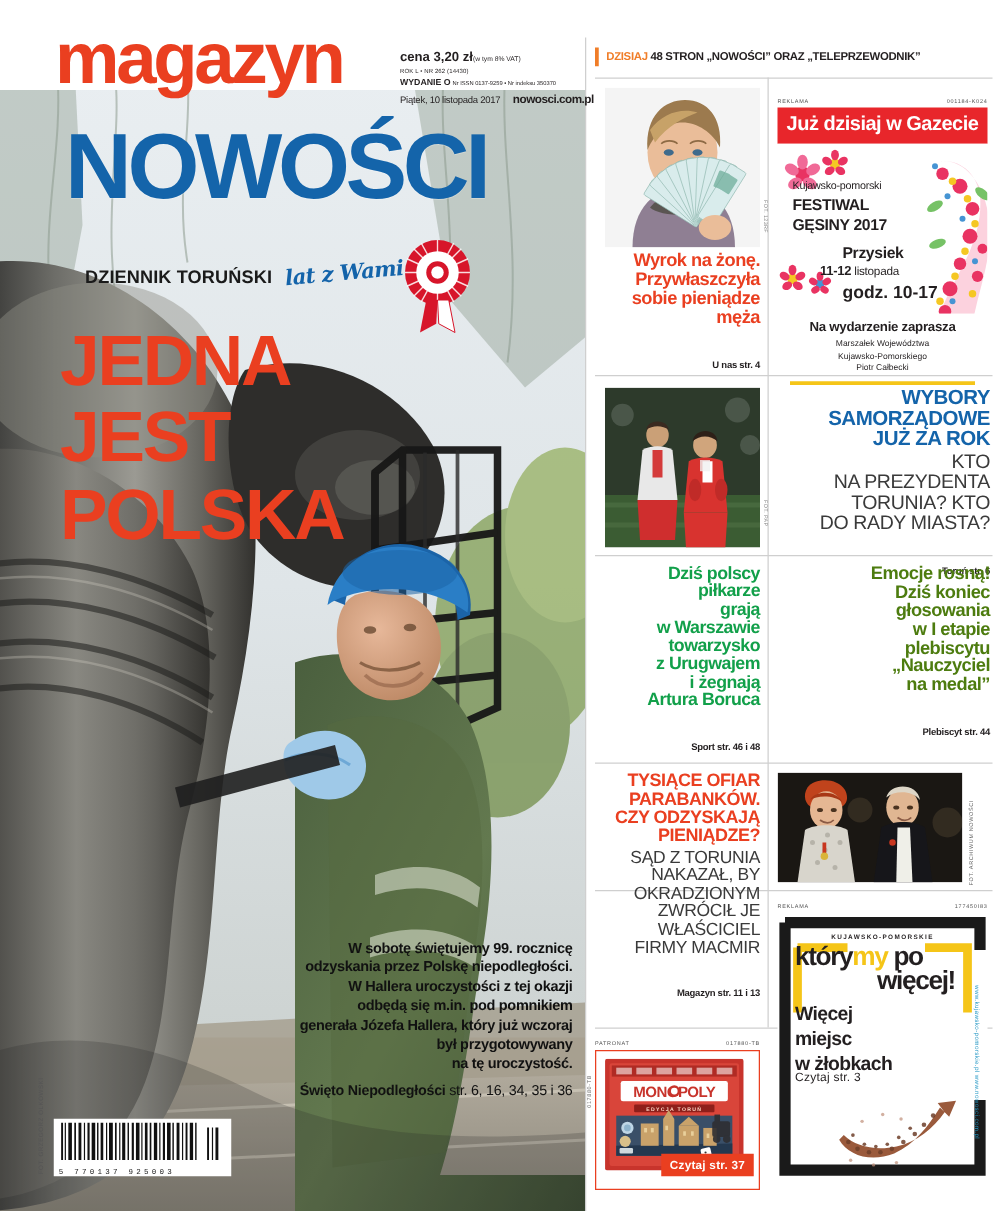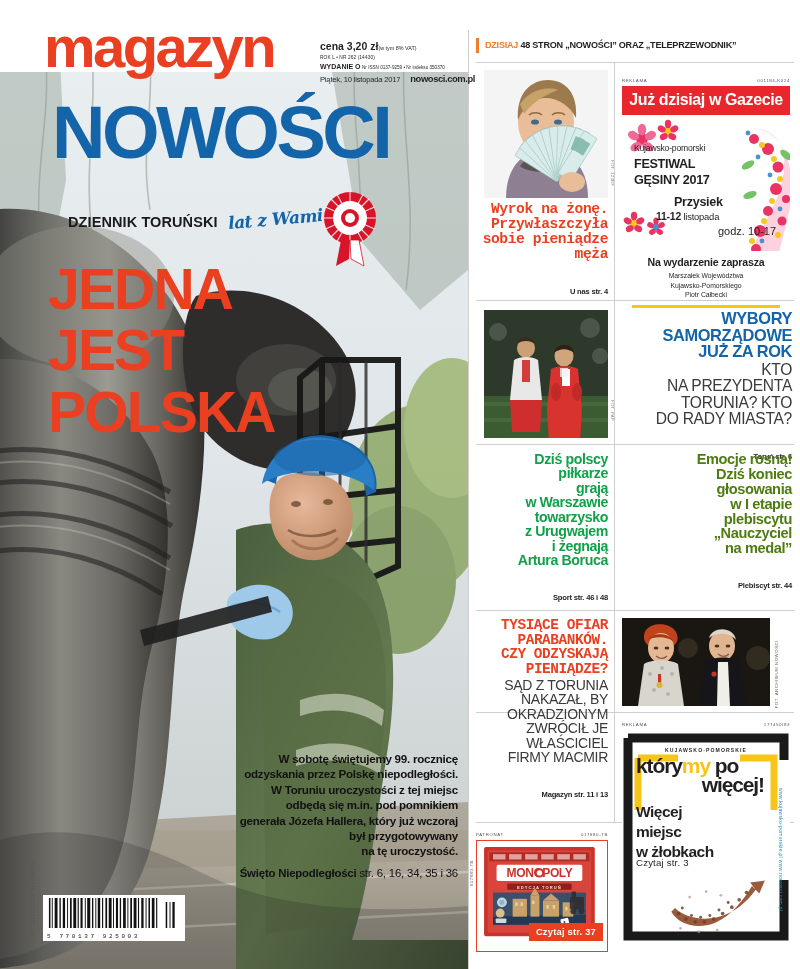--- a/index.html
+++ b/index.html
@@ -100,41 +100,41 @@
   
   .ph { position:absolute; overflow:hidden; }
   .ph svg { display:block; }
   .credit { position:absolute; font-size:4.3px; color:#888; writing-mode:vertical-rl; letter-spacing:.3px; }
 
   .blk { position:absolute; }
   .blk .hl { font-weight:bold; text-align:right; line-height:1.02; letter-spacing:-.4px; }
   .blk .sub { font-weight:bold; text-align:right; line-height:1.04; letter-spacing:-.3px; }
   .blk .ref { text-align:right; font-size:7.6px; font-weight:bold; color:#231f20; margin-top:25px; letter-spacing:-.2px; }
 
-  .red   { color:#ea3f20;font-family:Liberation Mono, monospace; }
+  .red   { color:#ea3f20; }
   .blue  { color:#1464aa; }
   .green { color:#12a04a; }
   .orange{ color:#4d7c0f; }
   .dark  { color:#3a3a3a; }
 
   
   .adlabel { position:absolute; display:flex; justify-content:space-between; width:100%;
              font-size:4.4px; color:#555; letter-spacing:.6px; }
   .adbox { position:absolute; border:0; background:#fff; }
 
   .gaz-bar { background:#e8262b; color:#fff; font-weight:bold; font-size:16px; text-align:center;
              padding:5px 0 6px; letter-spacing:-.4px; font-family:"Liberation Sans", sans-serif; }
   .gaz-body { position:relative; background:#fff; height:136px; overflow:hidden; }
   .gaz-t1 { position:absolute; left:12px; top:28px; font-size:8.6px; color:#231f20; letter-spacing:-.2px; }
   .gaz-t2 { position:absolute; left:12px; top:42px; font-size:12.6px; font-weight:bold; color:#231f20; letter-spacing:-.3px; }
   .gaz-t3 { position:absolute; left:12px; top:58px; font-size:12.6px; font-weight:bold; color:#231f20; letter-spacing:-.3px; }
   .gaz-t4 { position:absolute; left:52px; top:80px; font-size:12.6px; font-weight:bold; color:#231f20; letter-spacing:-.3px; }
   .gaz-t5 { position:absolute; left:34px; top:96px; font-size:9.4px; color:#231f20; letter-spacing:-.2px; }
   .gaz-t5 b { font-size:10.4px; }
-  .gaz-t6 { position:absolute; left:52px; top:110px; font-size:11px; font-weight:normal; color:#231f20;margin-left:44px; }
+  .gaz-t6 { position:absolute; left:52px; top:110px; font-size:14px; font-weight:bold; color:#231f20; }
   .gaz-inv { text-align:center; font-size:10.6px; font-weight:bold; color:#231f20; padding-top:5px; letter-spacing:-.2px;}
   .gaz-org { text-align:center; font-size:6.8px; color:#231f20; line-height:1.42; padding-top:3px; }
   .gaz-rule { height:3px; background:#f5c518; margin:5px 10px 0; }
 
   
   .sg-frame { position:absolute; left:0; top:0; width:100%; height:100%; }
   .sg-kuj { position:absolute; left:50%; transform:translateX(-50%); top:17px; font-size:5.1px;
             font-weight:bold; letter-spacing:1.1px; color:#231f20; white-space:nowrap; }
   .sg-l1 { position:absolute; left:14px; top:24px; font-size:21px; font-weight:bold; letter-spacing:-1.1px; color:#231f20; }
   .sg-l2 { position:absolute; right:26px; top:43px; font-size:21px; font-weight:bold; letter-spacing:-1.1px; color:#231f20; }
@@ -341,21 +341,21 @@
 
     <div class="bighead">
       <div>JEDNA</div>
       <div>JEST</div>
       <div>POLSKA</div>
     </div>
 
     <div class="caption">
       <p>W sobotę świętujemy 99. rocznicę</p>
       <p>odzyskania przez Polskę niepodległości.</p>
-      <p>W Toruniu uroczystości z tej miejsc</p>
+      <p>W Hallera uroczystości z tej okazji</p>
       <p>odbędą się m.in. pod pomnikiem</p>
       <p>generała Józefa Hallera, który już wczoraj</p>
       <p>był przygotowywany</p>
       <p>na tę uroczystość.</p>
       <div class="pages">
         <b>Święto Niepodległości</b>
         <span>str. 6, 16, 34, 35 i 36</span>
       </div>
     </div>
 

